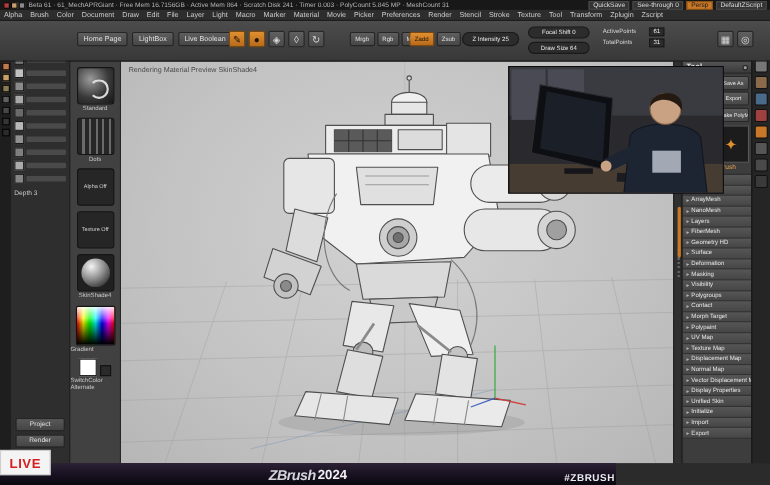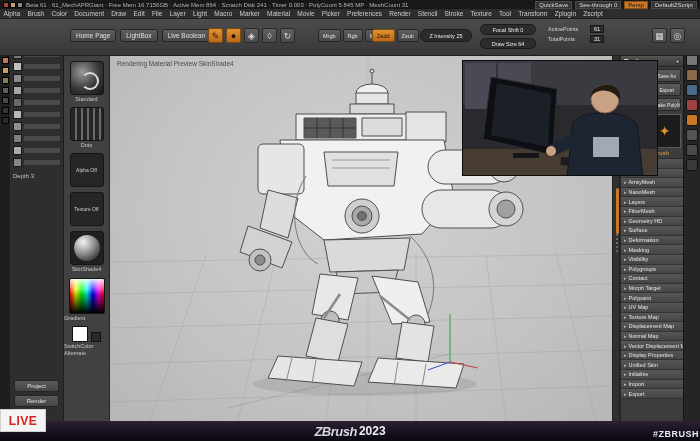--- a/index.html
+++ b/index.html
@@ -95,21 +95,21 @@
   .rt-sec { height:9.6px; background:linear-gradient(#565656,#464646); border-bottom:1px solid #323232; color:#e6e6e6; font-size:5.5px; display:flex; align-items:center; gap:2px; padding-left:3px; white-space:nowrap; overflow:hidden; }
   .rt-arrow { font-size:5px; color:#b5b5b5; }
 
   .right-strip { position:absolute; left:683px; top:19px; width:17px; height:402px; background:#252525; border-left:1px solid #151515; display:flex; flex-direction:column; align-items:center; gap:3px; padding-top:5px; z-index:20; }
   .rs-icon { width:12px; height:12px; border:1px solid #111; border-radius:2px; }
 
   
   .webcam { position:absolute; left:462px; top:60px; width:196px; height:116px; z-index:22; border:1px solid #0c0c0c; background:#222; overflow:hidden; }
 
   
-  .bottom-bar { position:absolute; left:0; top:421px; width:700px; height:20px; background:linear-gradient(180deg,#2c2135 0%, #171120 55%, #0b080f 100%); z-index:40; overflow:hidden; }
+  .bottom-bar { position:absolute; left:0; top:421px; width:560px; height:20px; background:linear-gradient(180deg,#2c2135 0%, #171120 55%, #0b080f 100%); z-index:40; overflow:hidden; }
   .bb-logo { position:absolute; left:0; right:0; top:0; height:20px; display:flex; align-items:center; justify-content:center; gap:2px; }
   .bb-logo-main { font-size:13px; font-weight:bold; font-style:italic; color:#d4d4da; letter-spacing:-0.5px; }
   .bb-logo-year { font-size:12px; font-weight:bold; color:#f0f0f4; }
   .bb-hashtag { position:absolute; right:1px; top:8px; font-size:9px; font-weight:bold; color:#e8e8ee; letter-spacing:0.5px; white-space:nowrap; }
   .live-badge { position:absolute; left:0; top:409px; width:46px; height:23px; background:#f4f4f4; border:1px solid #cfcfcf; display:flex; align-items:center; justify-content:center; z-index:50; }
   .live-badge span { color:#d42020; font-weight:bold; font-size:12px; letter-spacing:0.5px; }
 </style>
 </head>
 <body>
 
@@ -623,19 +623,19 @@
     <div class="rs-icon" style="background: rgb(160, 64, 64);"></div>
     <div class="rs-icon" style="background: rgb(200, 120, 40);"></div>
     <div class="rs-icon" style="background: rgb(85, 85, 85);"></div>
     <div class="rs-icon" style="background: rgb(74, 74, 74);"></div>
     <div class="rs-icon" style="background: rgb(58, 58, 58);"></div>
   </div>
 
 <div class="bottom-bar">
   <div class="bb-logo">
     <span class="bb-logo-main">ZBrush</span>
-    <span class="bb-logo-year">2023</span>
+    <span class="bb-logo-year">2024</span>
   </div>
   <div class="bb-hashtag">#ZBRUSH</div>
 </div>
 <div class="live-badge">
   <span>LIVE</span>
 </div>
 
 </body></html>

